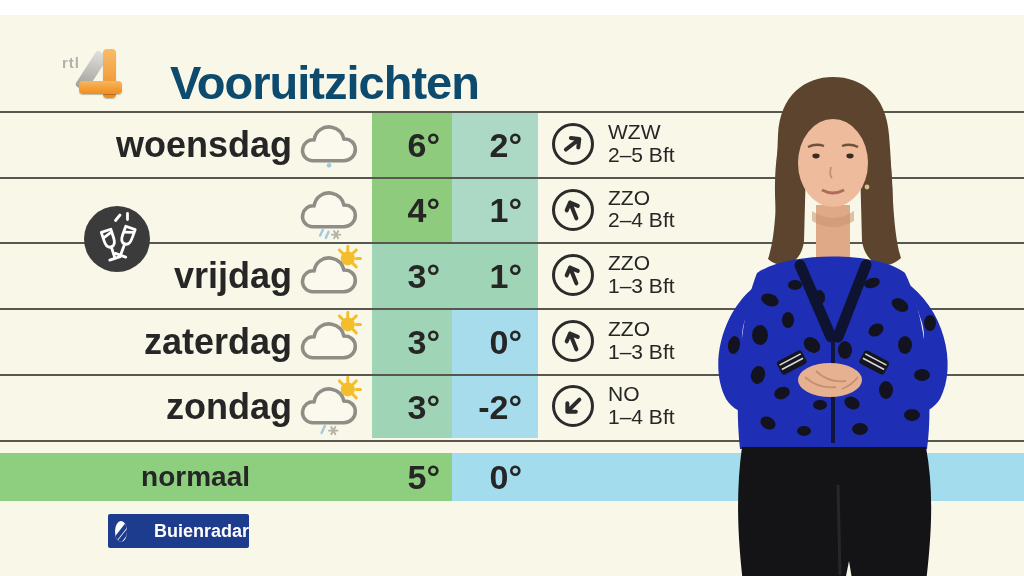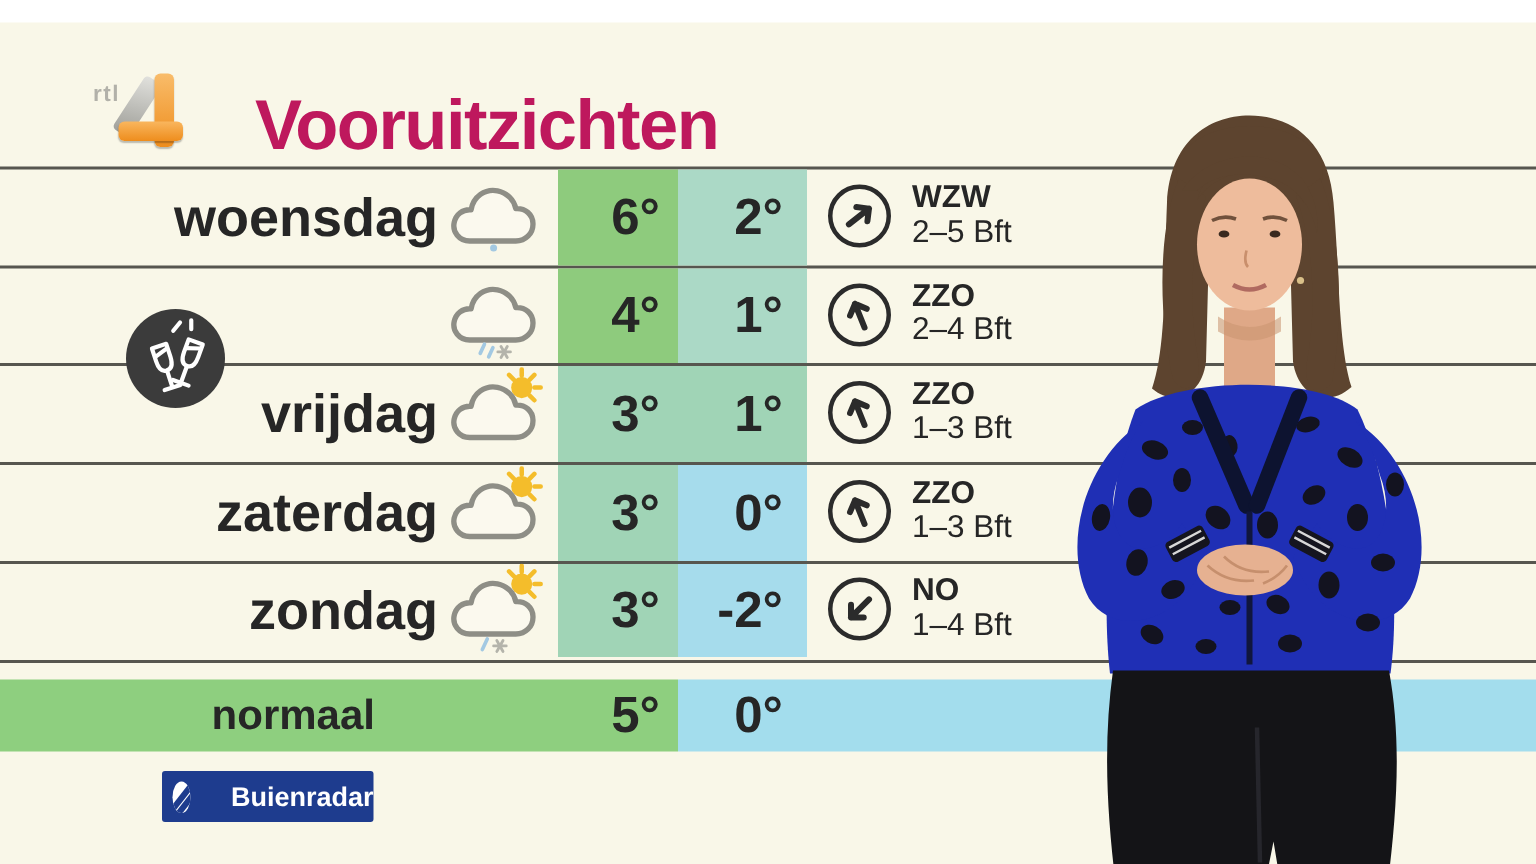--- a/index.html
+++ b/index.html
@@ -6,21 +6,21 @@
   .stage{
     position:relative; width:1024px; height:576px; overflow:hidden;
     background:#f9f7e8; font-family:"Liberation Sans","DejaVu Sans",sans-serif;
     color:#262626;
     margin-top:15px;
   }
   
   .hline{position:absolute;left:0;width:1024px;height:2px;background:#57564f;z-index:2;}
   
   .title{position:absolute;left:170px;top:40px;font-size:47px;font-weight:800;
-         letter-spacing:-1px;color:#be185d;z-index:3;}
+         letter-spacing:-1px;color:#0c4a6e;z-index:3;}
   .rtl-logo{position:absolute;left:46px;top:30px;width:90px;height:60px;z-index:3;}
   .rtl-text{position:absolute;left:16px;top:9px;font-size:15px;font-weight:bold;
             color:#b2b1a9;letter-spacing:1px;}
   .rtl-blade{position:absolute;left:39px;top:5px;width:13px;height:42px;
              background:linear-gradient(160deg,#e2e2de,#9c9c96);
              transform:rotate(33deg);border-radius:3px;}
   .rtl-vbar{position:absolute;left:57px;top:4px;width:13px;height:49px;border-radius:4px;
             background:linear-gradient(180deg,#f9bc6a,#ee8d1d);box-shadow:0 1px 1px rgba(0,0,0,.25);}
   .rtl-hbar{position:absolute;left:33px;top:36px;width:43px;height:13px;border-radius:4px;
             background:linear-gradient(180deg,#f9b65e,#ee8d1d);box-shadow:0 1px 1px rgba(0,0,0,.25);}
@@ -33,21 +33,21 @@
   .cell-max{left:372px;width:80px;padding:0 12px 0 0;box-sizing:border-box;}
   .cell-min{left:452px;width:86px;padding:0 16px 0 0;box-sizing:border-box;}
   .bg-green{background:#8ecb7d;}
   .bg-mint{background:#a0d4b6;}
   .bg-mintlight{background:#abd9c6;}
   .bg-blue{background:#a6dcec;}
   .windwrap{position:absolute;left:552px;top:50%;transform:translateY(-50%);width:190px;height:48px;}
   .windcircle{position:absolute;left:0;top:2px;width:36px;height:36px;border:3.5px solid #2b2b2b;
               border-radius:50%;display:flex;align-items:center;justify-content:center;}
   .windtxt{position:absolute;left:56px;top:0;line-height:1.08;}
-  .wdir{font-size:21px;font-weight:bold;}
+  .wdir{font-size:21px;font-weight:normal;}
   .wforce{font-size:21px;font-weight:normal;}
   
   .event{position:absolute;left:84px;top:191px;width:66px;height:66px;border-radius:50%;
          background:#3b3b3b;z-index:4;}
   
   .normal-band{position:absolute;left:0;top:438px;height:48px;width:1024px;z-index:1;padding-left:27px;}
   .nb-green{position:absolute;left:0;top:0;width:452px;height:100%;background:#8ecf7f;}
   .nb-blue{position:absolute;left:452px;top:0;width:572px;height:100%;background:#a3dded;}
   .nb-label{position:absolute;left:0;top:0;width:250px;height:48px;line-height:48px;
             text-align:right;font-size:28px;font-weight:bold;z-index:3;}

